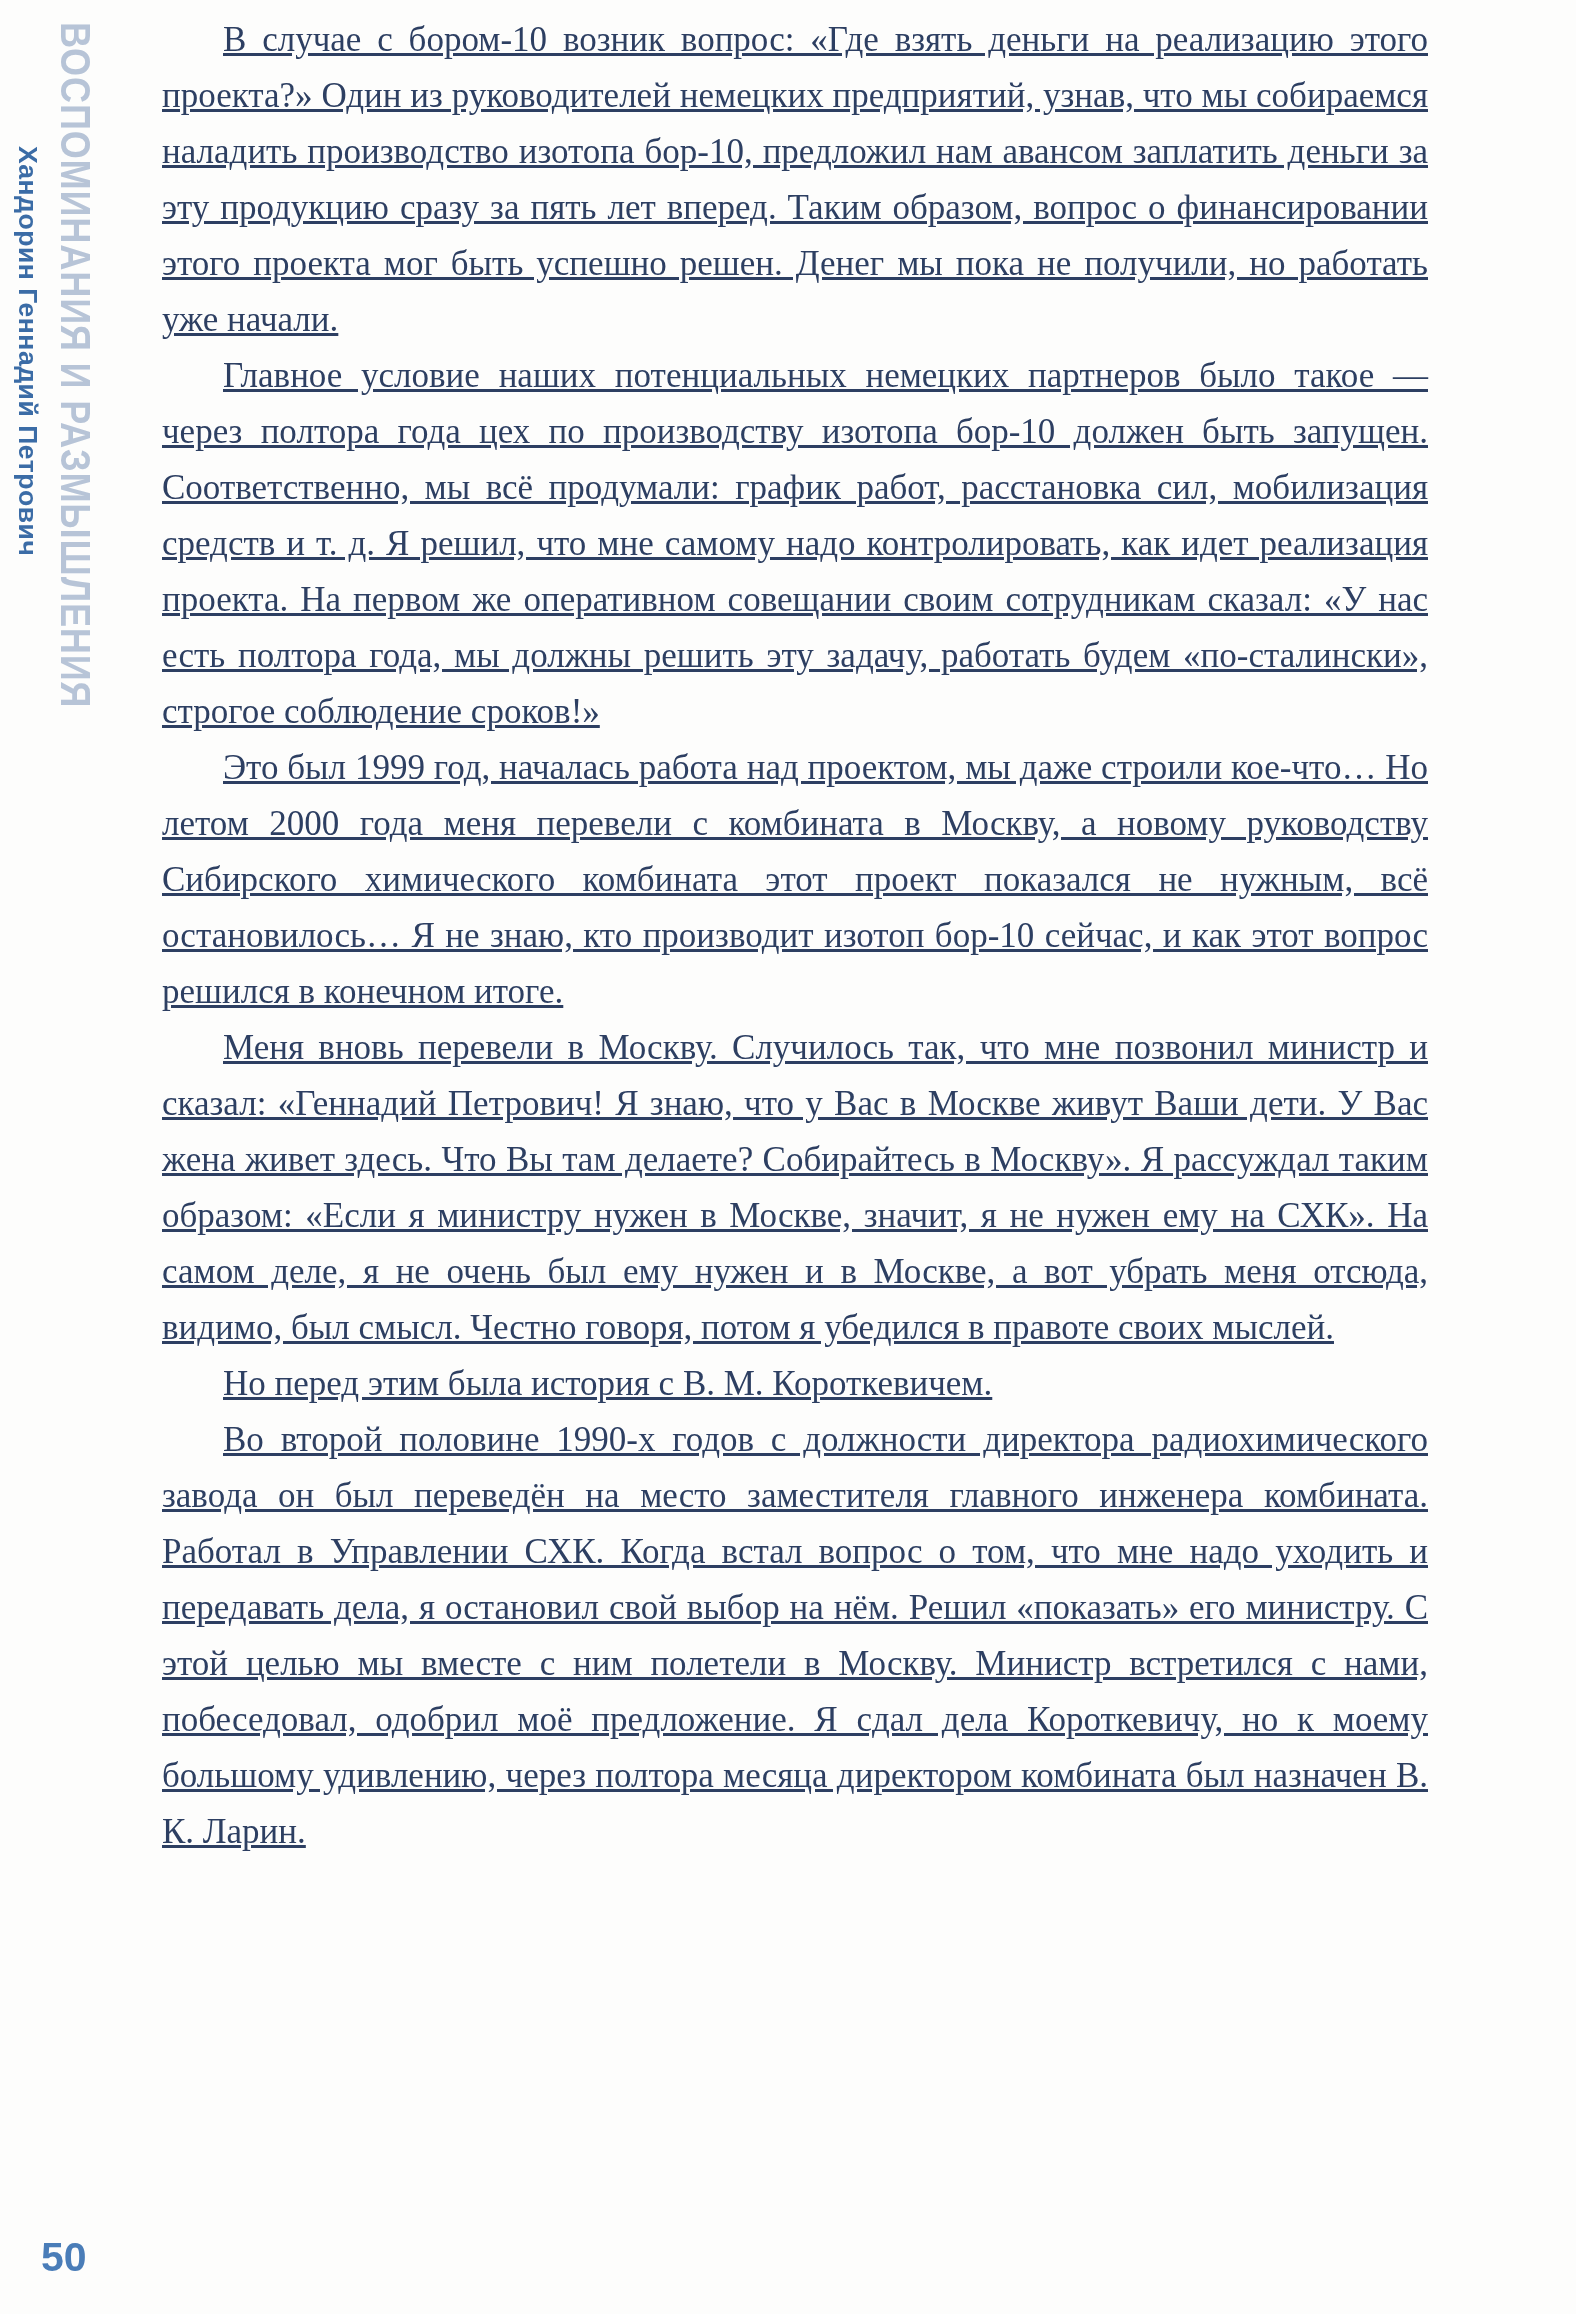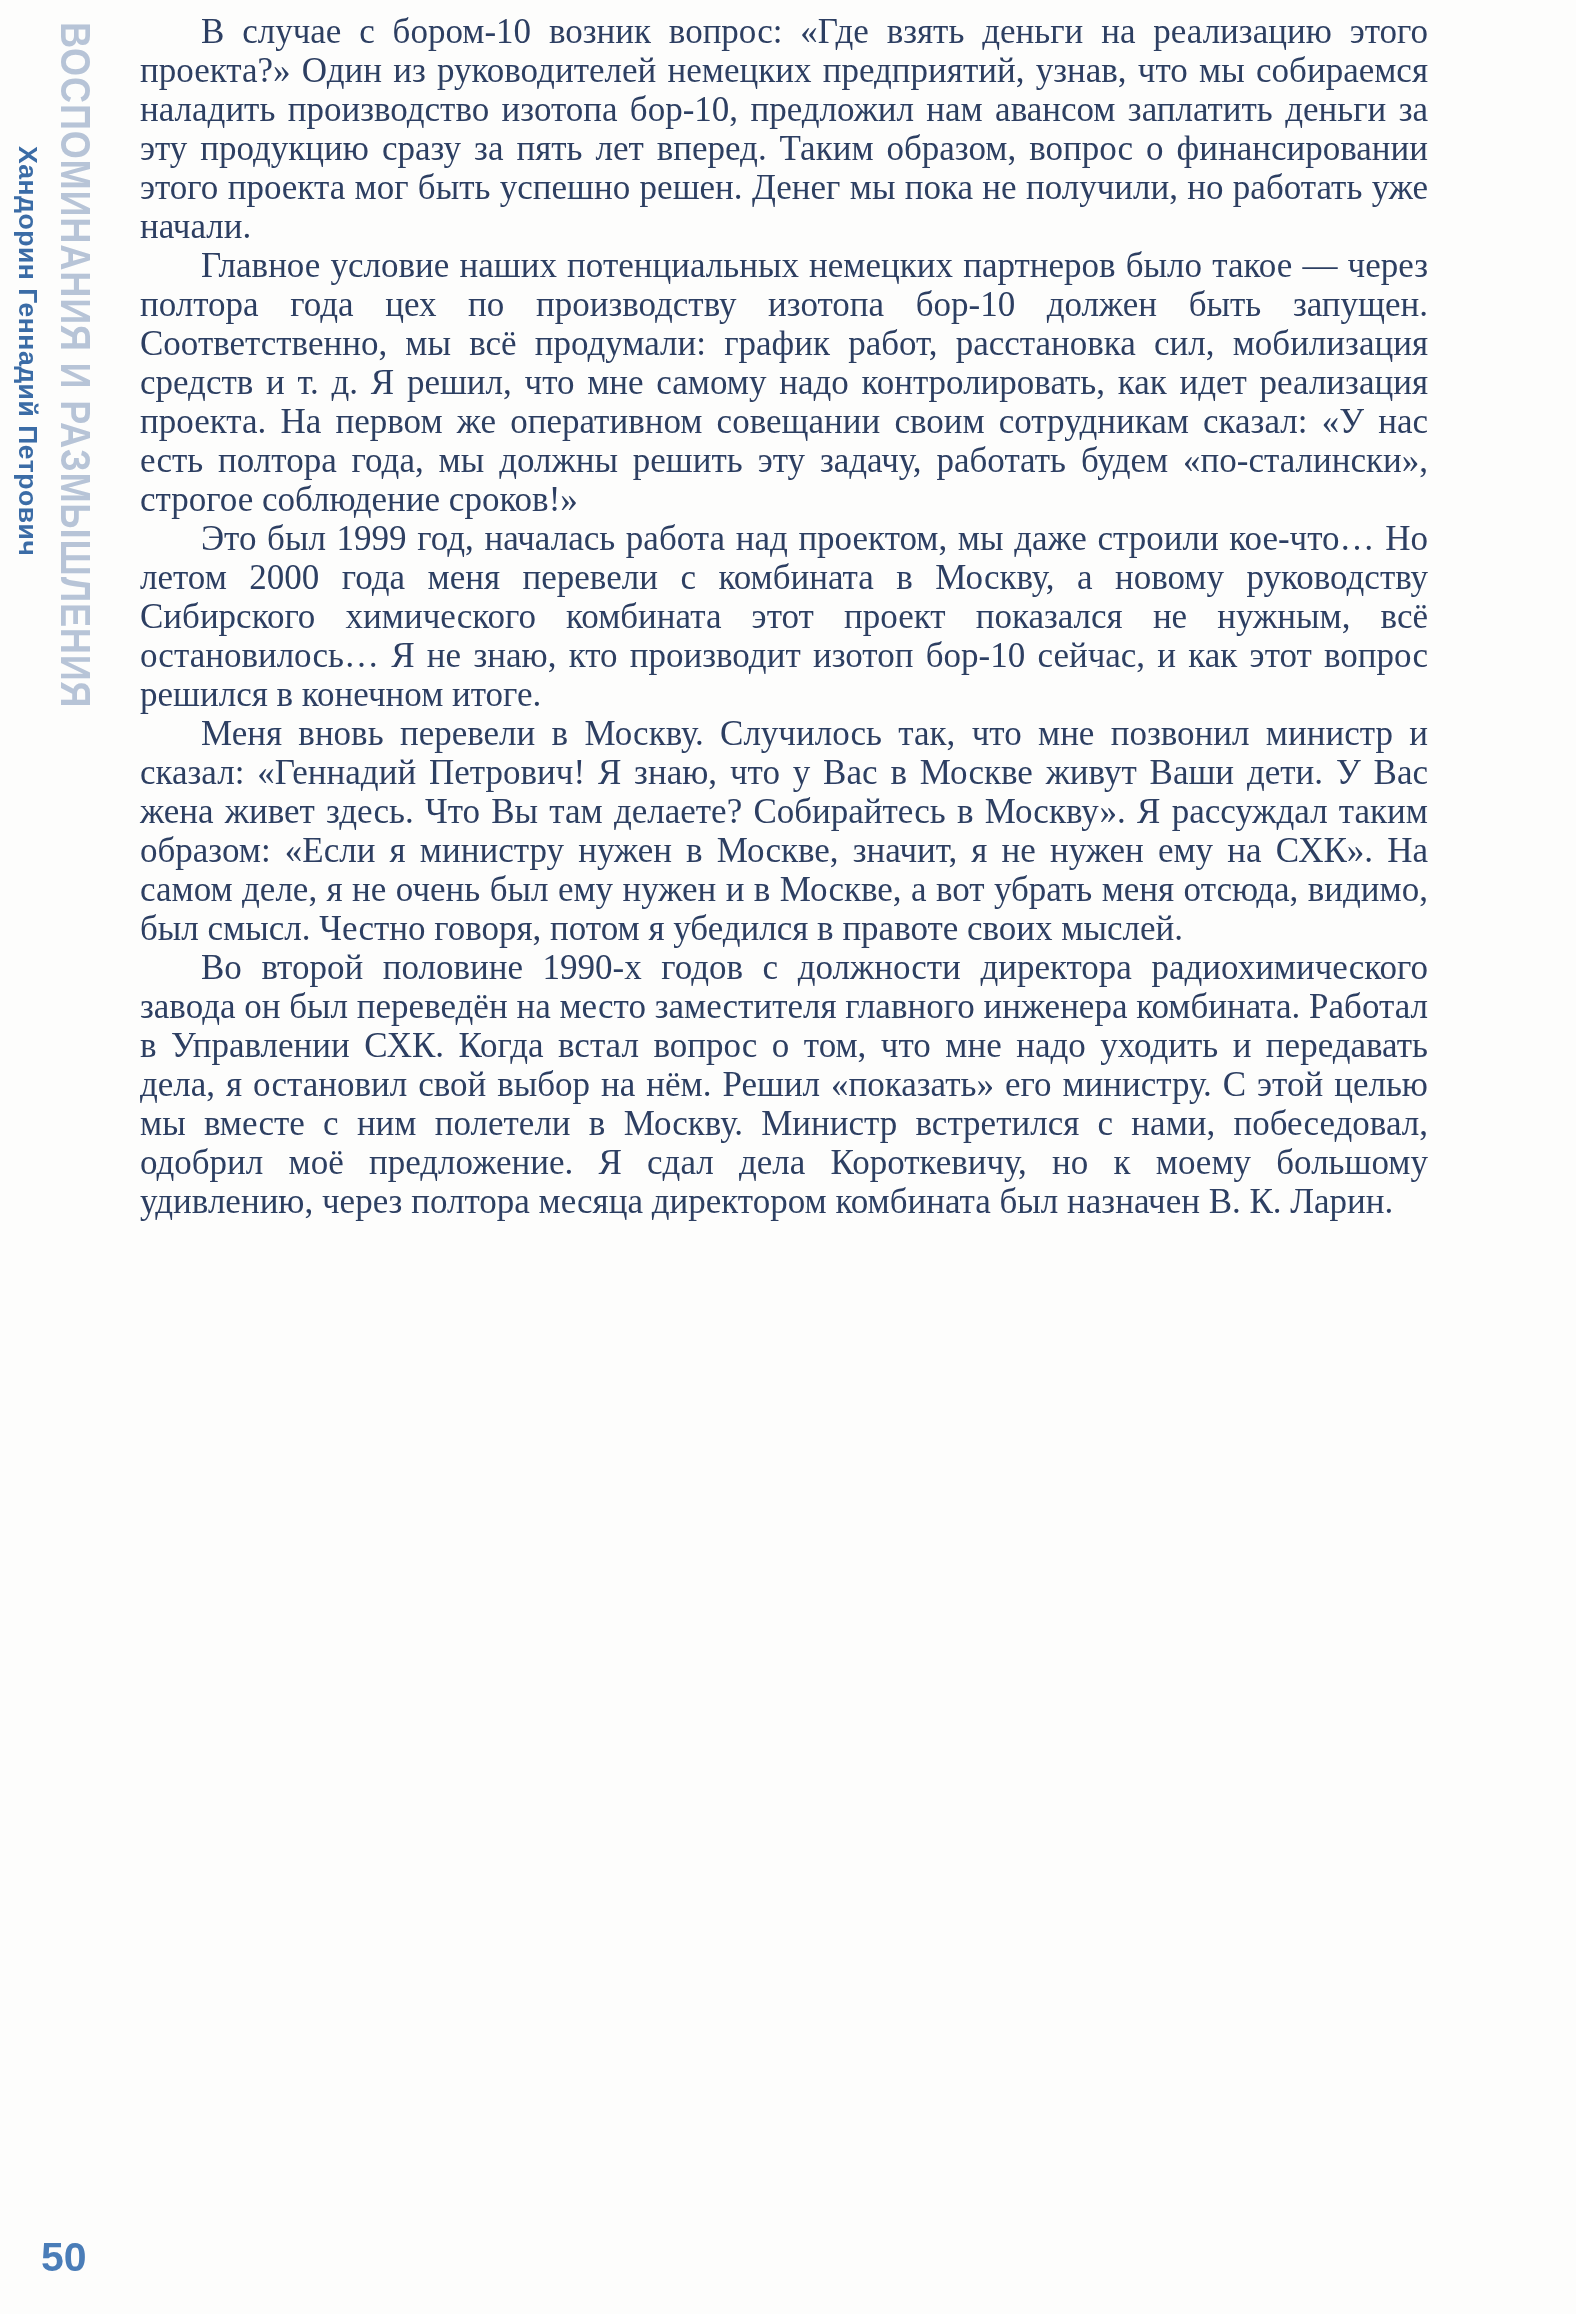--- a/index.html
+++ b/index.html
@@ -49,28 +49,29 @@
     top: 2234px;
     font-family: "Liberation Sans", sans-serif;
     font-weight: bold;
     font-size: 41px;
     color: var(--page-number, #4a7db8);
   }
 
   
   .body-text {
     position: absolute;
-    left: 140px;
+    left: 162px;
     right: 148px;
     top: 11.8px;
     color: var(--body-text, #2d3f62);
     font-size: 35px;
-    line-height: 39px;
+    line-height: 56px;
     text-align: justify;
     hyphens: auto;
+    text-decoration: underline;
     -webkit-hyphens: auto;
   }
   .body-text p {
     margin: 0;
     padding: 0;
     text-indent: 61px;
   }
 </style>
 </head>
 <body>
@@ -81,17 +82,18 @@
 
   <div class="author-name">Хандорин Геннадий Петрович</div>
 
   <div class="page-number">50</div>
 
   <main class="body-text">
     <p>В случае с бором-10 возник вопрос: «Где взять деньги на реализацию этого проекта?» Один из руководителей немецких предприятий, узнав, что мы собираемся наладить производство изотопа бор-10, предложил нам авансом заплатить деньги за эту продукцию сразу за пять лет вперед. Таким образом, вопрос о финансировании этого проекта мог быть успешно решен. Денег мы пока не получили, но работать уже начали.</p>
     <p>Главное условие наших потенциальных немецких партнеров было такое — через полтора года цех по производству изотопа бор-10 должен быть запущен. Соответственно, мы всё продумали: график работ, расстановка сил, мобилизация средств и т. д. Я решил, что мне самому надо контролировать, как идет реализация проекта. На первом же оперативном совещании своим сотрудникам сказал: «У нас есть полтора года, мы должны решить эту задачу, работать будем «по-сталински», строгое соблюдение сроков!»</p>
     <p>Это был 1999 год, началась работа над проектом, мы даже строили кое-что… Но летом 2000 года меня перевели с комбината в Москву, а новому руководству Сибирского химического комбината этот проект показался не нужным, всё остановилось… Я не знаю, кто производит изотоп бор-10 сейчас, и как этот вопрос решился в конечном итоге.</p>
     <p>Меня вновь перевели в Москву. Случилось так, что мне позвонил министр и сказал: «Геннадий Петрович! Я знаю, что у Вас в Москве живут Ваши дети. У Вас жена живет здесь. Что Вы там делаете? Собирайтесь в Москву». Я рассуждал таким образом: «Если я министру нужен в Москве, значит, я не нужен ему на СХК». На самом деле, я не очень был ему нужен и в Москве, а вот убрать меня отсюда, видимо, был смысл. Честно говоря, потом я убедился в правоте своих мыслей.</p>
+    <p>Но перед этим была история с В. М. Короткевичем.</p>
     <p>Во второй половине 1990-х годов с должности директора радиохимического завода он был переведён на место заместителя главного инженера комбината. Работал в Управлении СХК. Когда встал вопрос о том, что мне надо уходить и передавать дела, я остановил свой выбор на нём. Решил «показать» его министру. С этой целью мы вместе с ним полетели в Москву. Министр встретился с нами, побеседовал, одобрил моё предложение. Я сдал дела Короткевичу, но к моему большому удивлению, через полтора месяца директором комбината был назначен В. К. Ларин.</p>
   </main>
 
 </div>
 
 
 </body></html>

